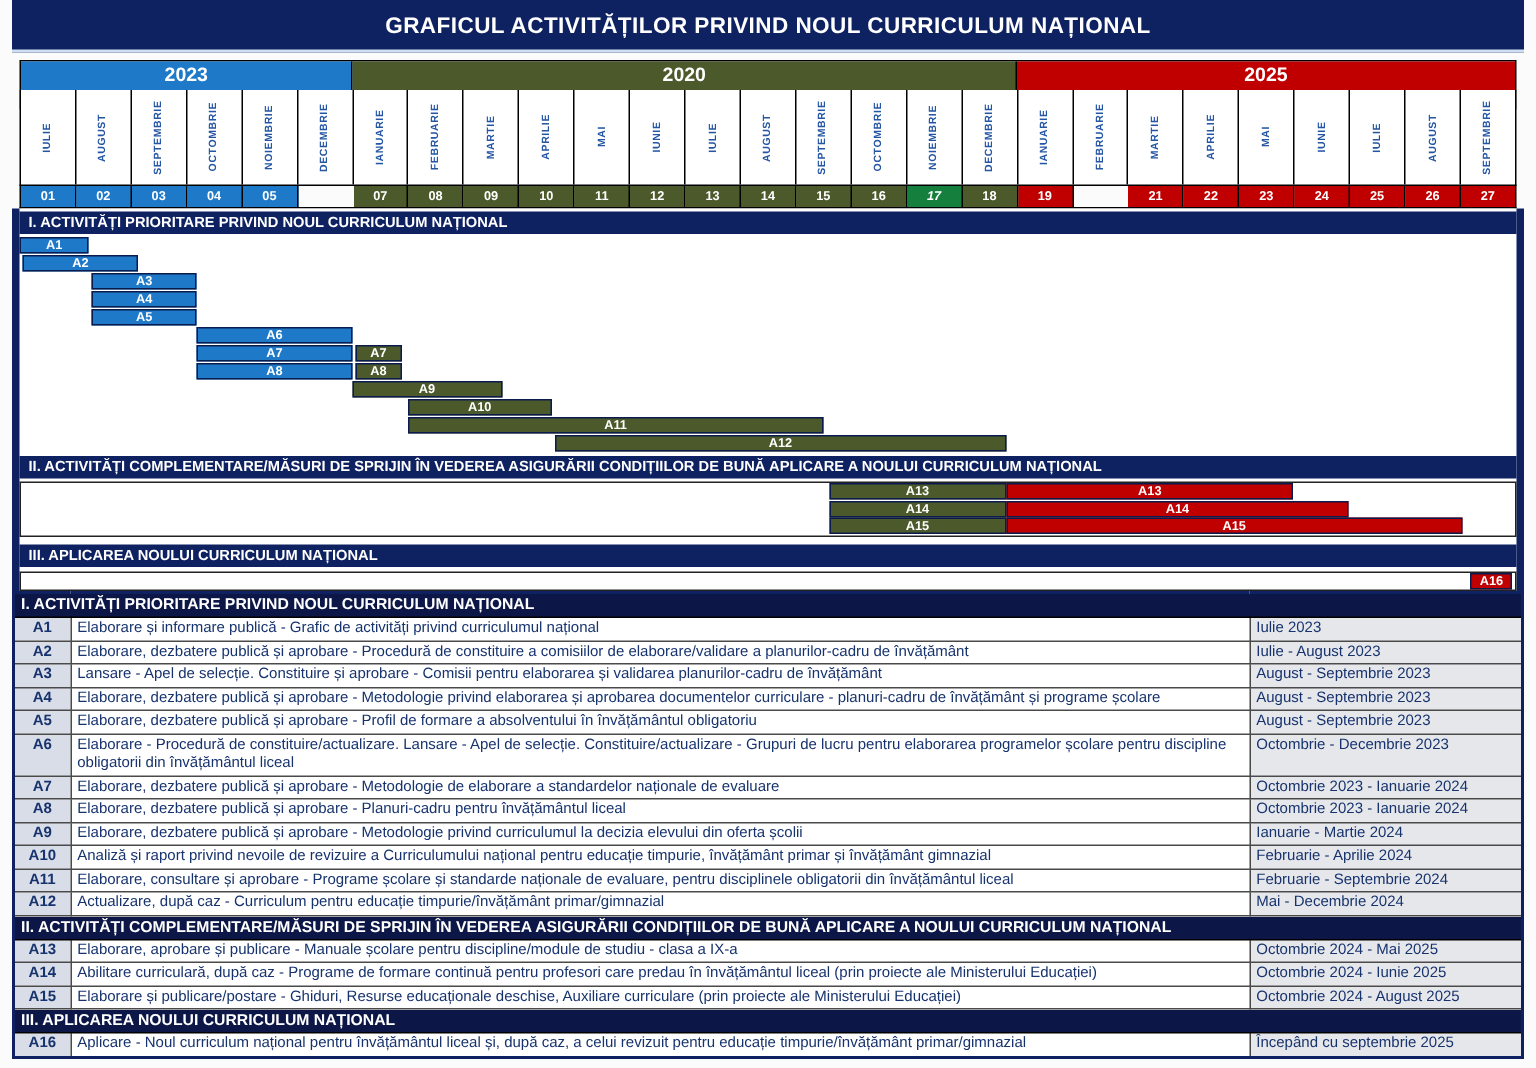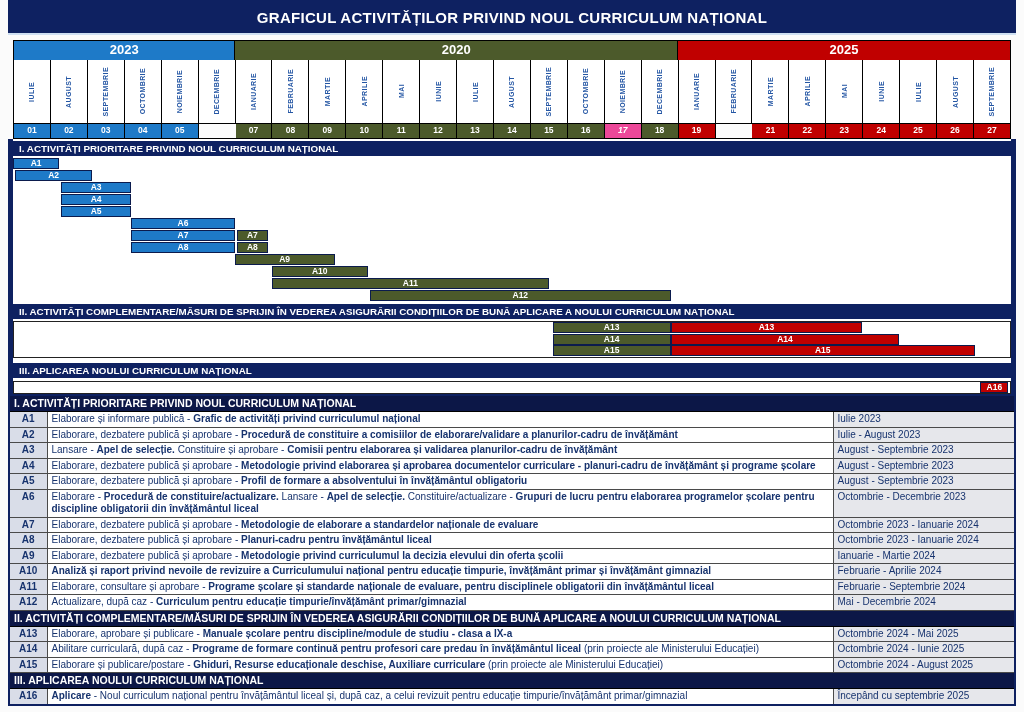--- a/index.html
+++ b/index.html
@@ -41,21 +41,21 @@
   .c-olive{background:var(--olive);}
   .c-red{background:var(--red);}
   .acts{position:absolute;left:8px;top:394px;width:1008px;border-collapse:collapse;
         table-layout:fixed;background:#fff;border:2px solid var(--navy);}
   .acts td{border:1px solid #4a4a4a;padding:1px 4px;font-size:10px;line-height:12.5px;
         color:var(--tblue);vertical-align:top;box-sizing:border-box;}
   .acts td.thdr{background:var(--hdark);color:#fff;font-weight:bold;font-size:10.5px;
         line-height:13px;padding:1px 4px;border:1px solid #000;white-space:nowrap;overflow:hidden;}
   .acts td.aid{background:var(--idbg);font-weight:bold;text-align:center;width:38px;}
   .acts td.adate{background:var(--datebg);font-weight:normal;width:182px;}
-  .acts b{font-weight:bold;}
+  .acts b{font-weight:normal;}
 </style>
 </head>
 <body>
 
 <div class="page">
   <div class="title-bar">GRAFICUL ACTIVITĂȚILOR PRIVIND NOUL CURRICULUM NAȚIONAL</div>
   <div class="years" id="years">
       <div class="year-cell" style="width: 22.2222%; background: rgb(30, 122, 200);">2023</div>
       <div class="year-cell" style="width: 44.4444%; background: rgb(76, 90, 43);">2020</div>
       <div class="year-cell" style="width: 33.3333%; background: rgb(192, 0, 0);">2025</div>
@@ -153,21 +153,21 @@
       <div class="num-cell" style="background: rgb(76, 90, 43);">07</div>
       <div class="num-cell" style="background: rgb(76, 90, 43);">08</div>
       <div class="num-cell" style="background: rgb(76, 90, 43);">09</div>
       <div class="num-cell" style="background: rgb(76, 90, 43);">10</div>
       <div class="num-cell" style="background: rgb(76, 90, 43);">11</div>
       <div class="num-cell" style="background: rgb(76, 90, 43);">12</div>
       <div class="num-cell" style="background: rgb(76, 90, 43);">13</div>
       <div class="num-cell" style="background: rgb(76, 90, 43);">14</div>
       <div class="num-cell" style="background: rgb(76, 90, 43);">15</div>
       <div class="num-cell" style="background: rgb(76, 90, 43);">16</div>
-      <div class="num-cell" style="background: #ec4899; font-style: italic;">17</div>
+      <div class="num-cell" style="background: #15803d; font-style: italic;">17</div>
       <div class="num-cell" style="background: rgb(76, 90, 43);">18</div>
       <div class="num-cell" style="background: rgb(192, 0, 0);">19</div>
       <div class="num-cell" style="background: rgb(192, 0, 0); margin-top: 28px;">20</div>
       <div class="num-cell" style="background: rgb(192, 0, 0);">21</div>
       <div class="num-cell" style="background: rgb(192, 0, 0);">22</div>
       <div class="num-cell" style="background: rgb(192, 0, 0);">23</div>
       <div class="num-cell" style="background: rgb(192, 0, 0);">24</div>
       <div class="num-cell" style="background: rgb(192, 0, 0);">25</div>
       <div class="num-cell" style="background: rgb(192, 0, 0);">26</div>
       <div class="num-cell" style="background: rgb(192, 0, 0);">27</div>

